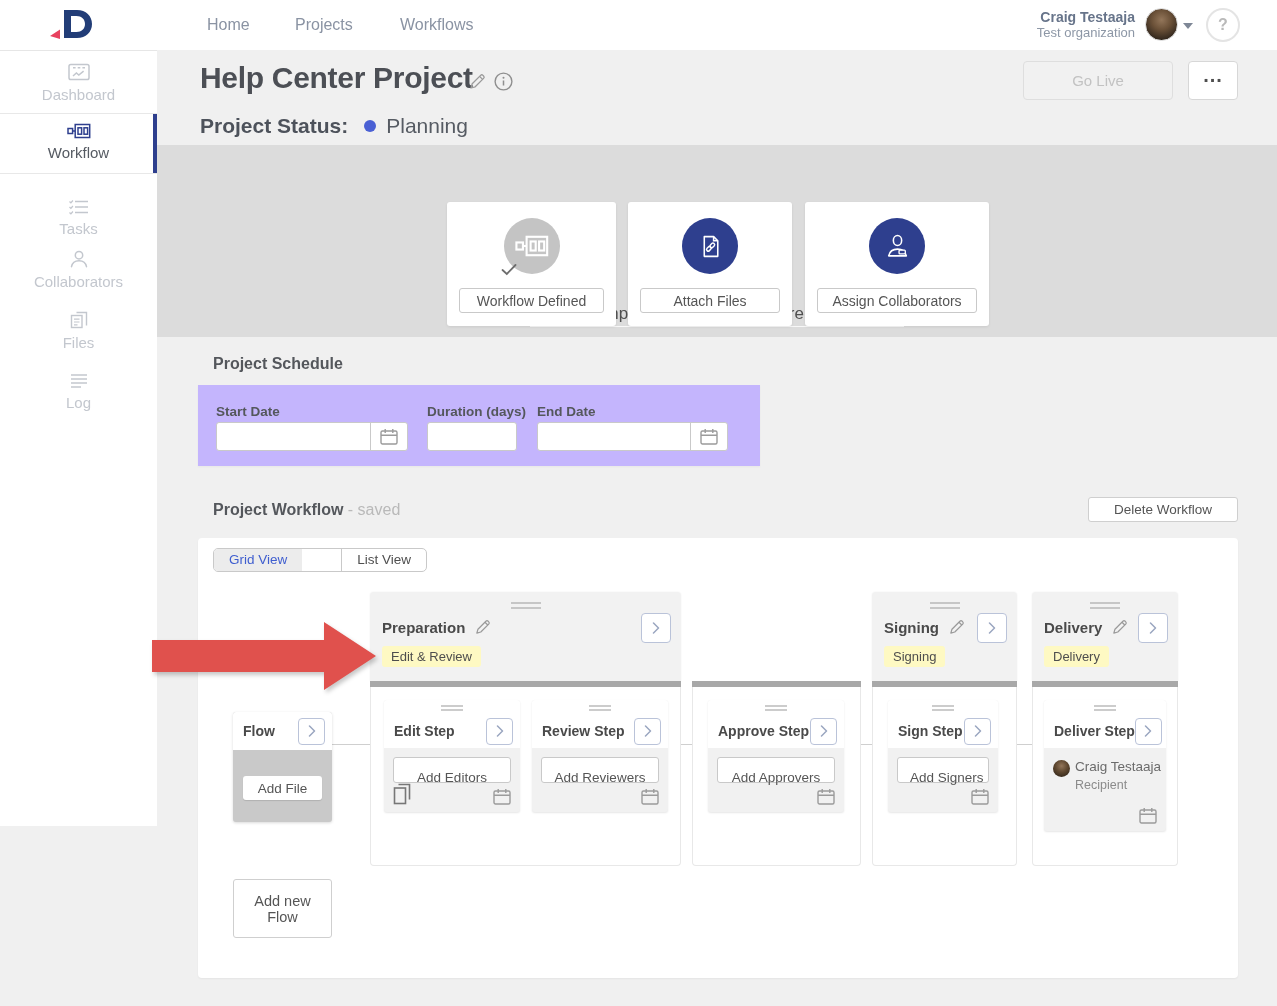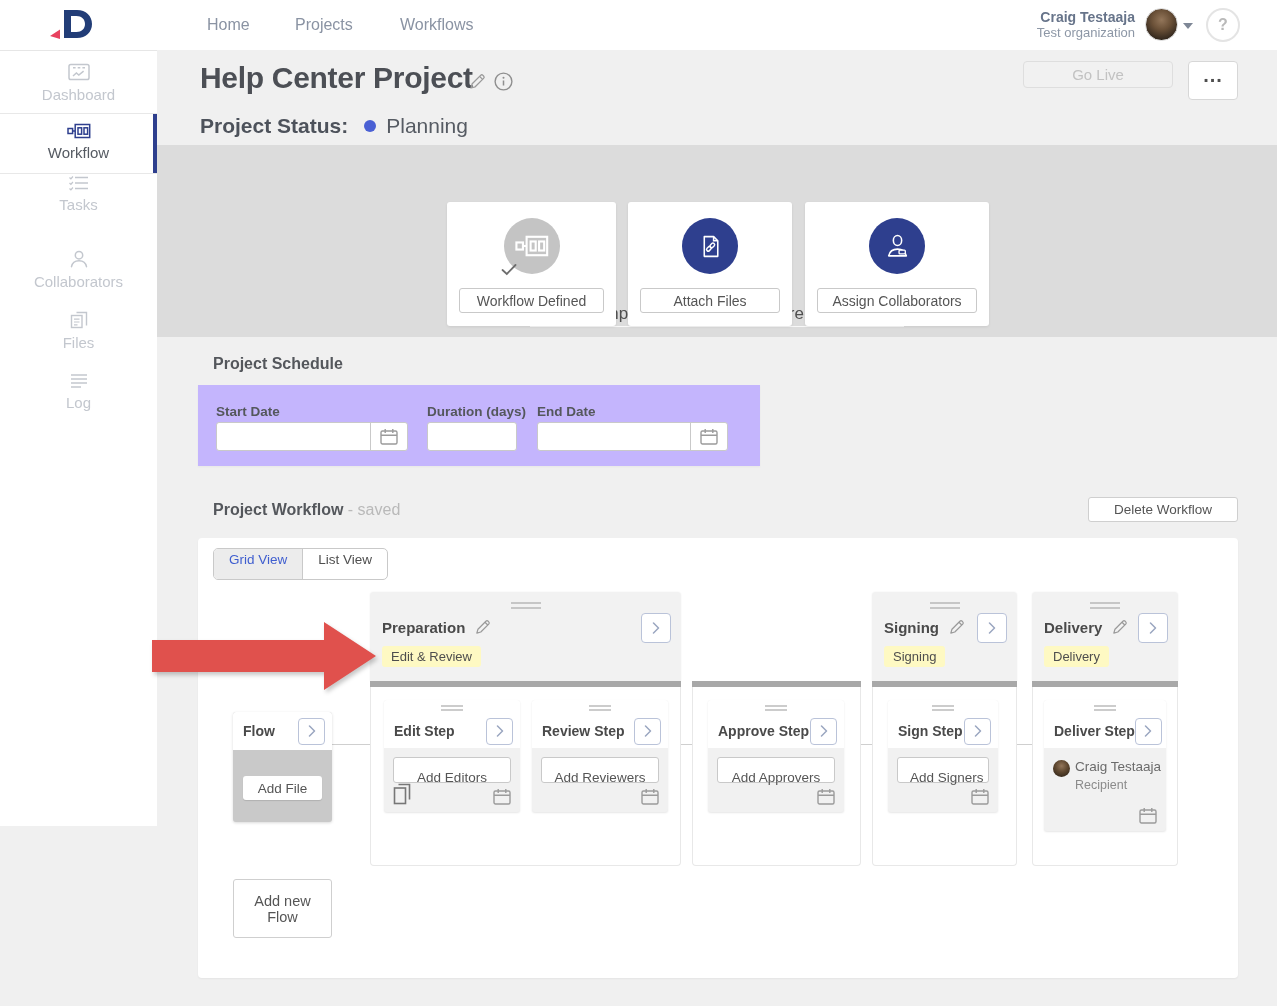--- a/index.html
+++ b/index.html
@@ -33,21 +33,21 @@
   .side-item svg { display:block; margin:0 auto 5px; }
   .side-item .lbl { font-size:15px; }
   .side-item.active { color:#555a62; }
   .side-div { position:absolute; left:0; width:157px; height:1px; background:#e8e8e8; }
   .active-bar { position:absolute; right:0; top:63px; width:4px; height:59px; background:#2e3f8e; }
 
   
   .page-title { position:absolute; left:200px; top:61px; font-size:30px; font-weight:600; color:#4c4f55; letter-spacing:-.3px; }
   .title-pencil { position:absolute; left:468px; top:73px; color:#9a9a9a; cursor:pointer; }
   .title-info { position:absolute; left:494px; top:72px; color:#8f8f8f; cursor:pointer; }
-  .go-live { position:absolute; left:1023px; top:61px; width:150px; height:27px;
+  .go-live { position:absolute; left:1023px; top:61px; width:150px; height:39px;
     background:#f1f1f1; border:1px solid #dedede; border-radius:4px; color:#c2c2c2; font-size:15px; }
   .more-btn { position:absolute; left:1188px; top:61px; width:50px; height:39px;
     background:#fff; border:1px solid #d7d7d7; border-radius:4px; color:#4e4e4e;
     font-size:20px; font-weight:700; letter-spacing:1px; }
   .more-btn span { display:block; margin-top:-10px; }
   .status-row { position:absolute; left:200px; top:114px; font-size:21px; color:#565b63; display:flex; align-items:center; }
   .status-label { font-weight:700; color:#4d525b; }
   .status-dot { width:12px; height:12px; border-radius:50%; background:#4a60d4; margin:0 10px 0 16px; }
 
   
@@ -68,21 +68,21 @@
   .sched-card { position:absolute; left:198px; top:385px; width:562px; height:81px; background:#c4b5fd; border-radius:0; box-shadow:0 1px 2px rgba(0,0,0,.04); }
   .field-label { position:absolute; top:19px; font-size:13.5px; font-weight:700; color:#54575c; }
   .input-group { position:absolute; top:37px; height:29px; border:1px solid #c9c9c9; border-radius:3px; background:#fff; display:flex; }
   .input-group input { flex:1; min-width:0; border:none; outline:none; background:transparent; padding:0 8px; font-family:inherit; font-size:14px; }
   .input-addon { width:37px; border-left:1px solid #c9c9c9; display:flex; align-items:center; justify-content:center; color:#9b9b9b; cursor:pointer; }
 
   
   .delete-btn { position:absolute; left:1088px; top:497px; width:150px; height:25px;
     background:#fff; border:1px solid #cfcfcf; border-radius:3px; font-size:13.5px; color:#555; }
   .grid-card { position:absolute; left:198px; top:538px; width:1040px; height:440px; background:#fff; border-radius:4px; box-shadow:0 1px 2px rgba(0,0,0,.05); z-index:0; }
-  .tabs { position:absolute; left:213px; top:548px; height:32px; display:flex; border:1px solid #c9c9c9; border-radius:5px; overflow:hidden; background:#fff; z-index:2; }
+  .tabs { position:absolute; left:213px; top:548px; height:24px; display:flex; border:1px solid #c9c9c9; border-radius:5px; overflow:hidden; background:#fff; z-index:2;gap:39px; }
   .tab { padding:0 15px; font-size:13.5px; line-height:22px; color:#4f4f4f; }
   .tab.active { background:#ececec; color:#3f5ecf; }
   .tab + .tab { border-left:1px solid #c9c9c9; }
 
   .connector { position:absolute; left:332px; top:744px; width:772px; height:1px; background:#cfcfcf; z-index:1; }
 
   .phase { position:absolute; top:592px; height:274px; z-index:2; }
   .phase-head { position:absolute; left:0; right:0; top:0; height:89px; background:#f2f2f2; border-radius:4px 4px 0 0; box-shadow:0 0 2px rgba(0,0,0,.07); }
   .handle { position:absolute; left:50%; transform:translateX(-50%); top:10px; width:30px; cursor:grab; }
   .handle i { display:block; height:2px; background:#c6c6c6; margin-bottom:3px; }
@@ -234,21 +234,21 @@
     </div>
     <div class="side-div" style="top:62px"></div>
     <div class="side-item active" style="top:72px">
       <svg width="24" height="16" style="color:#2e3f8e">
           <use href="#i-workflow"></use>
         </svg>
       <div class="lbl">Workflow</div>
     </div>
     <div class="active-bar"></div>
     <div class="side-div" style="top:122px"></div>
-    <div class="side-item" style="top:124px">
+    <div class="side-item" style="top:148px">
       <svg width="22" height="16">
           <use href="#i-tasks"></use>
         </svg>
       <div class="lbl">Tasks</div>
     </div>
     <div class="side-item" style="top:260px">
       <svg width="18" height="18">
           <use href="#i-files"></use>
         </svg>
       <div class="lbl">Files</div>

